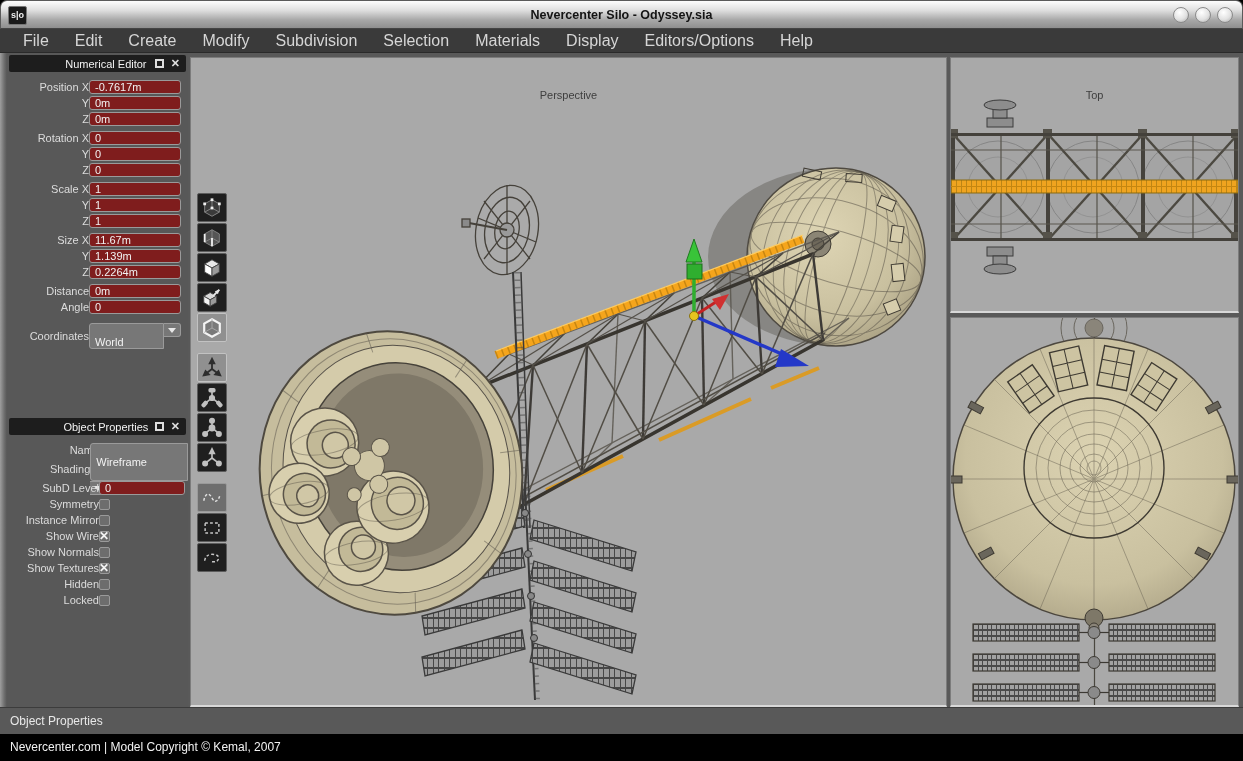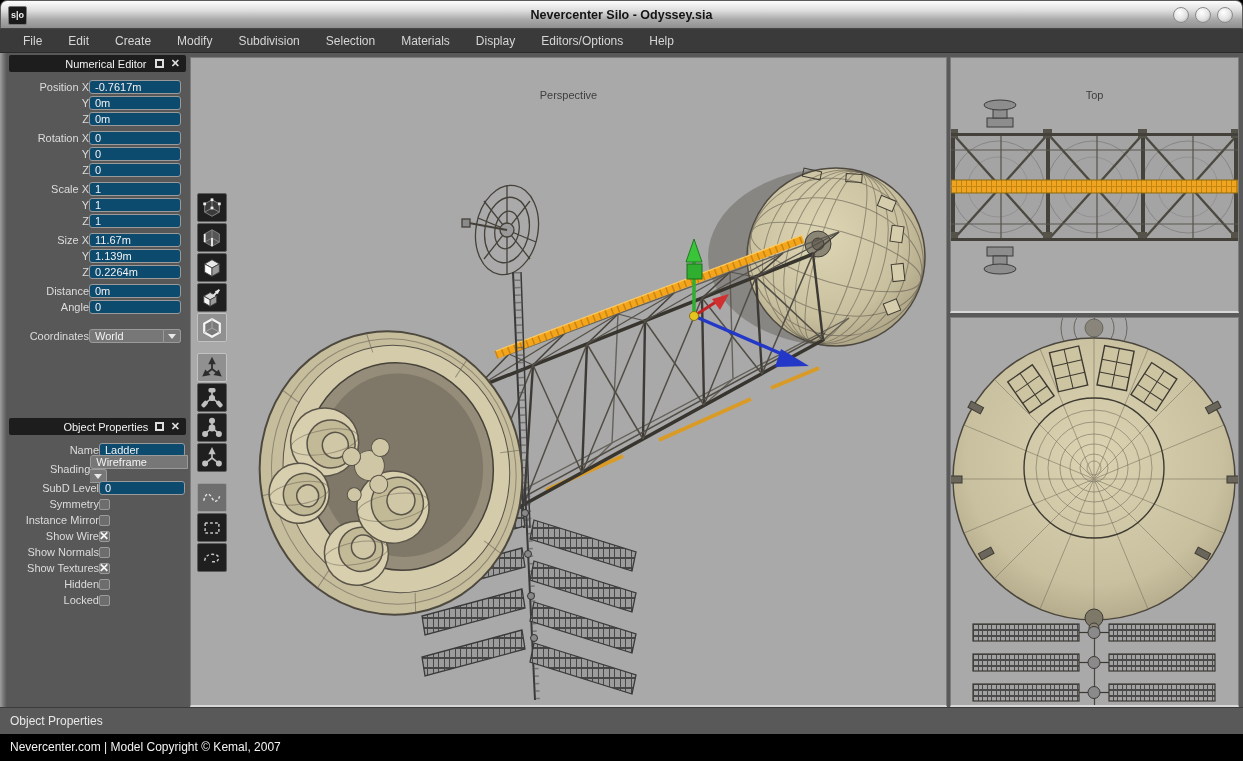--- a/index.html
+++ b/index.html
@@ -16,47 +16,47 @@
   .win-title { position:absolute; left:0; top:0; width:100%; height:29px; line-height:29px;
     text-align:center; font-size:12.5px; font-weight:bold; color:#141414; }
   .win-controls { position:absolute; right:9px; top:6px; display:flex; gap:6px; }
   .win-btn { width:16px; height:16px; border-radius:50%;
     background:radial-gradient(circle at 40% 32%, #ffffff, #e2e2e2 55%, #a8a8a8);
     border:1px solid #8a8a8a; }
 
   
   .menubar { position:absolute; left:0; top:29px; width:1243px; height:24px; background:#3a3a3a;
     border-bottom:1px solid #2a2a2a; display:flex; align-items:center; padding-left:10px; }
-  .menu-item { color:#d6d6d6; font-size:12px; padding:0 13px; height:24px; line-height:24px; cursor:default;text-align:right; }
+  .menu-item { color:#d6d6d6; font-size:16px; padding:0 13px; height:24px; line-height:24px; cursor:default;text-align:right; }
 
   
   .content-bg { position:absolute; left:0; top:53px; width:1243px; height:654px; background:#595959; }
   .left-strip { position:absolute; left:0; top:53px; width:7px; height:654px;
     background:linear-gradient(90deg,#9e9e9e,#6f6f6f 60%,#565656); }
 
   .left-col { position:absolute; left:7px; top:53px; width:181px; height:654px; background:#585858; }
 
   .panel-header { margin:2px 2px 0 2px; height:17px; background:#1d1d1d; border-radius:2px;
     display:flex; align-items:center;padding-left:24px; }
   .ph-title { flex:1; text-align:center; color:#f2f2f2; font-size:11px; padding-left:24px; }
   .ph-max { width:9px; height:9px; border:2px solid #dedede; margin-right:7px; }
   .ph-close { color:#dedede; font-size:11px; font-weight:bold; margin-right:6px; line-height:9px; }
 
   .rows { padding-top:7px; }
   .frow { display:flex; align-items:center; height:16px; }
   .frow.gap { margin-top:3px; }
   .frow.biggap { margin-top:13px; }
   .flabel { width:82px; text-align:right; color:#dcdcdc; font-size:11px; padding-right:0; white-space:nowrap; }
   .flabel.wide { width:92px; }
-  .finput { width:92px; height:14px; line-height:12px; background:#0c4a6e; border:1px solid #9a9a9a;
+  .finput { width:92px; height:14px; line-height:12px; background:#7f1d1d; border:1px solid #9a9a9a;
     border-radius:3px; color:#f2f2f2; font-size:11px; padding:0 5px; overflow:hidden; }
   .finput.narrow { width:86px; }
   .dropdown { display:flex; width:92px; }
   .dd-value { flex:1; height:14px; line-height:12px; background:#777777; border:1px solid #9a9a9a;
-    border-radius:3px 0 0 3px; color:#f2f2f2; font-size:11px; padding:0 5px; }
+    border-radius:3px 0 0 3px; color:#f2f2f2; font-size:11px; padding:12px 5px; }
   .dd-btn { width:17px; height:14px; background:#777777; border:1px solid #9a9a9a; border-left:none;
     border-radius:0 3px 3px 0; display:flex; align-items:center; justify-content:center; }
   .dd-arrow { width:0; height:0; border-left:4px solid transparent; border-right:4px solid transparent;
     border-top:5px solid #e8e8e8; }
   .checkbox { width:11px; height:11px; background:#6d6d6d; border:1px solid #9a9a9a; border-radius:2px;
     position:relative; }
   .checkmark { position:absolute; left:-1px; top:-2px; color:#f4f4f4; font-size:12px; font-weight:bold; line-height:12px; }
 
   
   .viewport { position:absolute; background:#a9a9a9; border:1px solid #7c7c7c; border-bottom:2px solid #d8d8d8; }

